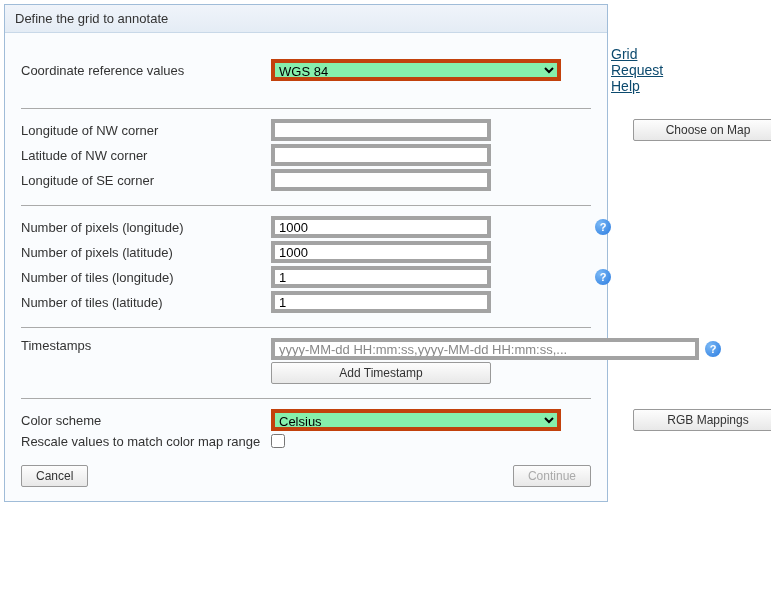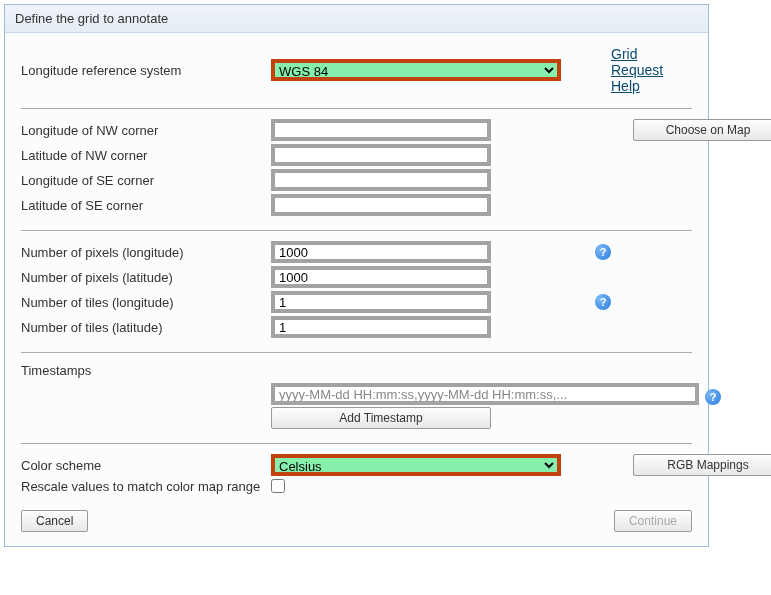--- a/index.html
+++ b/index.html
@@ -1,17 +1,17 @@
 <!DOCTYPE html>
 <html><head>
 <meta charset="utf-8">
 <style>
 * { box-sizing: border-box; margin: 0; padding: 0; }
 body { font-family: Arial, sans-serif; font-size: 13px; color: #333; background: #fff; padding: 4px; }
-.panel { border: 1px solid #a0bcd8; background: #fafcfe; width: 705px; }
+.panel { border: 1px solid #a0bcd8; background: #fafcfe; width: 604px; }
 .panel-header { background: linear-gradient(#f0f4fa, #e4ecf5); border-bottom: 1px solid #c8d8e8; padding: 6px 10px; font-size: 13px; color: #333; }
 .panel-body { padding: 10px 16px 14px 16px; }
 .row { display: flex; align-items: center; margin: 3px 0; }
 .label-col { width: 250px; flex-shrink: 0; }
 .field-col { width: 320px; flex-shrink: 0; display: flex; align-items: center; }
 .help-col { width: 22px; flex-shrink: 0; display: flex; align-items: center; }
 .extra-col { flex: 1; display: flex; justify-content: flex-start; padding-left: 20px; }
 hr.section { border: none; border-top: 1px solid #aaa; margin: 14px 0 10px 0; }
 select { width: 290px; height: 22px; font-size: 13px; border: 4px solid #c2410c; background: #86efac; }
 input[type="text"] { width: 220px; height: 22px; font-size: 13px; border: 4px solid #a3a3a3; padding: 0 4px; background: #fff; }
@@ -28,21 +28,21 @@
 .ts-field-col { width: 450px; }
 </style>
 </head>
 <body>
 
 <div class="panel">
   <div class="panel-header">Define the grid to annotate</div>
   <div class="panel-body">
 
     <div class="row">
-      <div class="label-col">Longitude reference system</div>
+      <div class="label-col">Coordinate reference values</div>
       <div class="field-col">
         <select>
           <option>WGS 84</option>
         </select>
       </div>
       <div class="extra-col">
         <a href="#" class="link">Grid Request Help</a>
       </div>
     </div>
 
@@ -59,26 +59,20 @@
       </div>
     </div>
     <div class="row">
       <div class="label-col">Latitude of NW corner</div>
       <div class="field-col">
           <input type="text" value="" style="">
         </div>
     </div>
     <div class="row">
       <div class="label-col">Longitude of SE corner</div>
-      <div class="field-col">
-          <input type="text" value="" style="">
-        </div>
-    </div>
-    <div class="row">
-      <div class="label-col">Latitude of SE corner</div>
       <div class="field-col">
           <input type="text" value="" style="">
         </div>
     </div>
 
     <hr class="section">
 
     <div class="row">
       <div class="label-col">Number of pixels (longitude)</div>
       <div class="field-col">
@@ -108,21 +102,21 @@
       <div class="field-col">
           <input type="text" value="1" style="">
         </div>
     </div>
 
     <hr class="section">
 
     <div class="row" style="align-items:flex-start;">
       <div class="label-col">Timestamps</div>
       <div class="ts-field-col">
-        <div style="display:flex;align-items:flex-end;margin-top:20px;">
+        <div style="display:flex;align-items:center;">
           <input type="text" class="wide" placeholder="yyyy-MM-dd HH:mm:ss,yyyy-MM-dd HH:mm:ss,..." style="">
           <div class="help-icon" style="margin-left:6px;">?</div>
         </div>
         <button class="add-ts-btn">Add Timestamp</button>
       </div>
     </div>
 
     <hr class="section">
 
     <div class="row">

